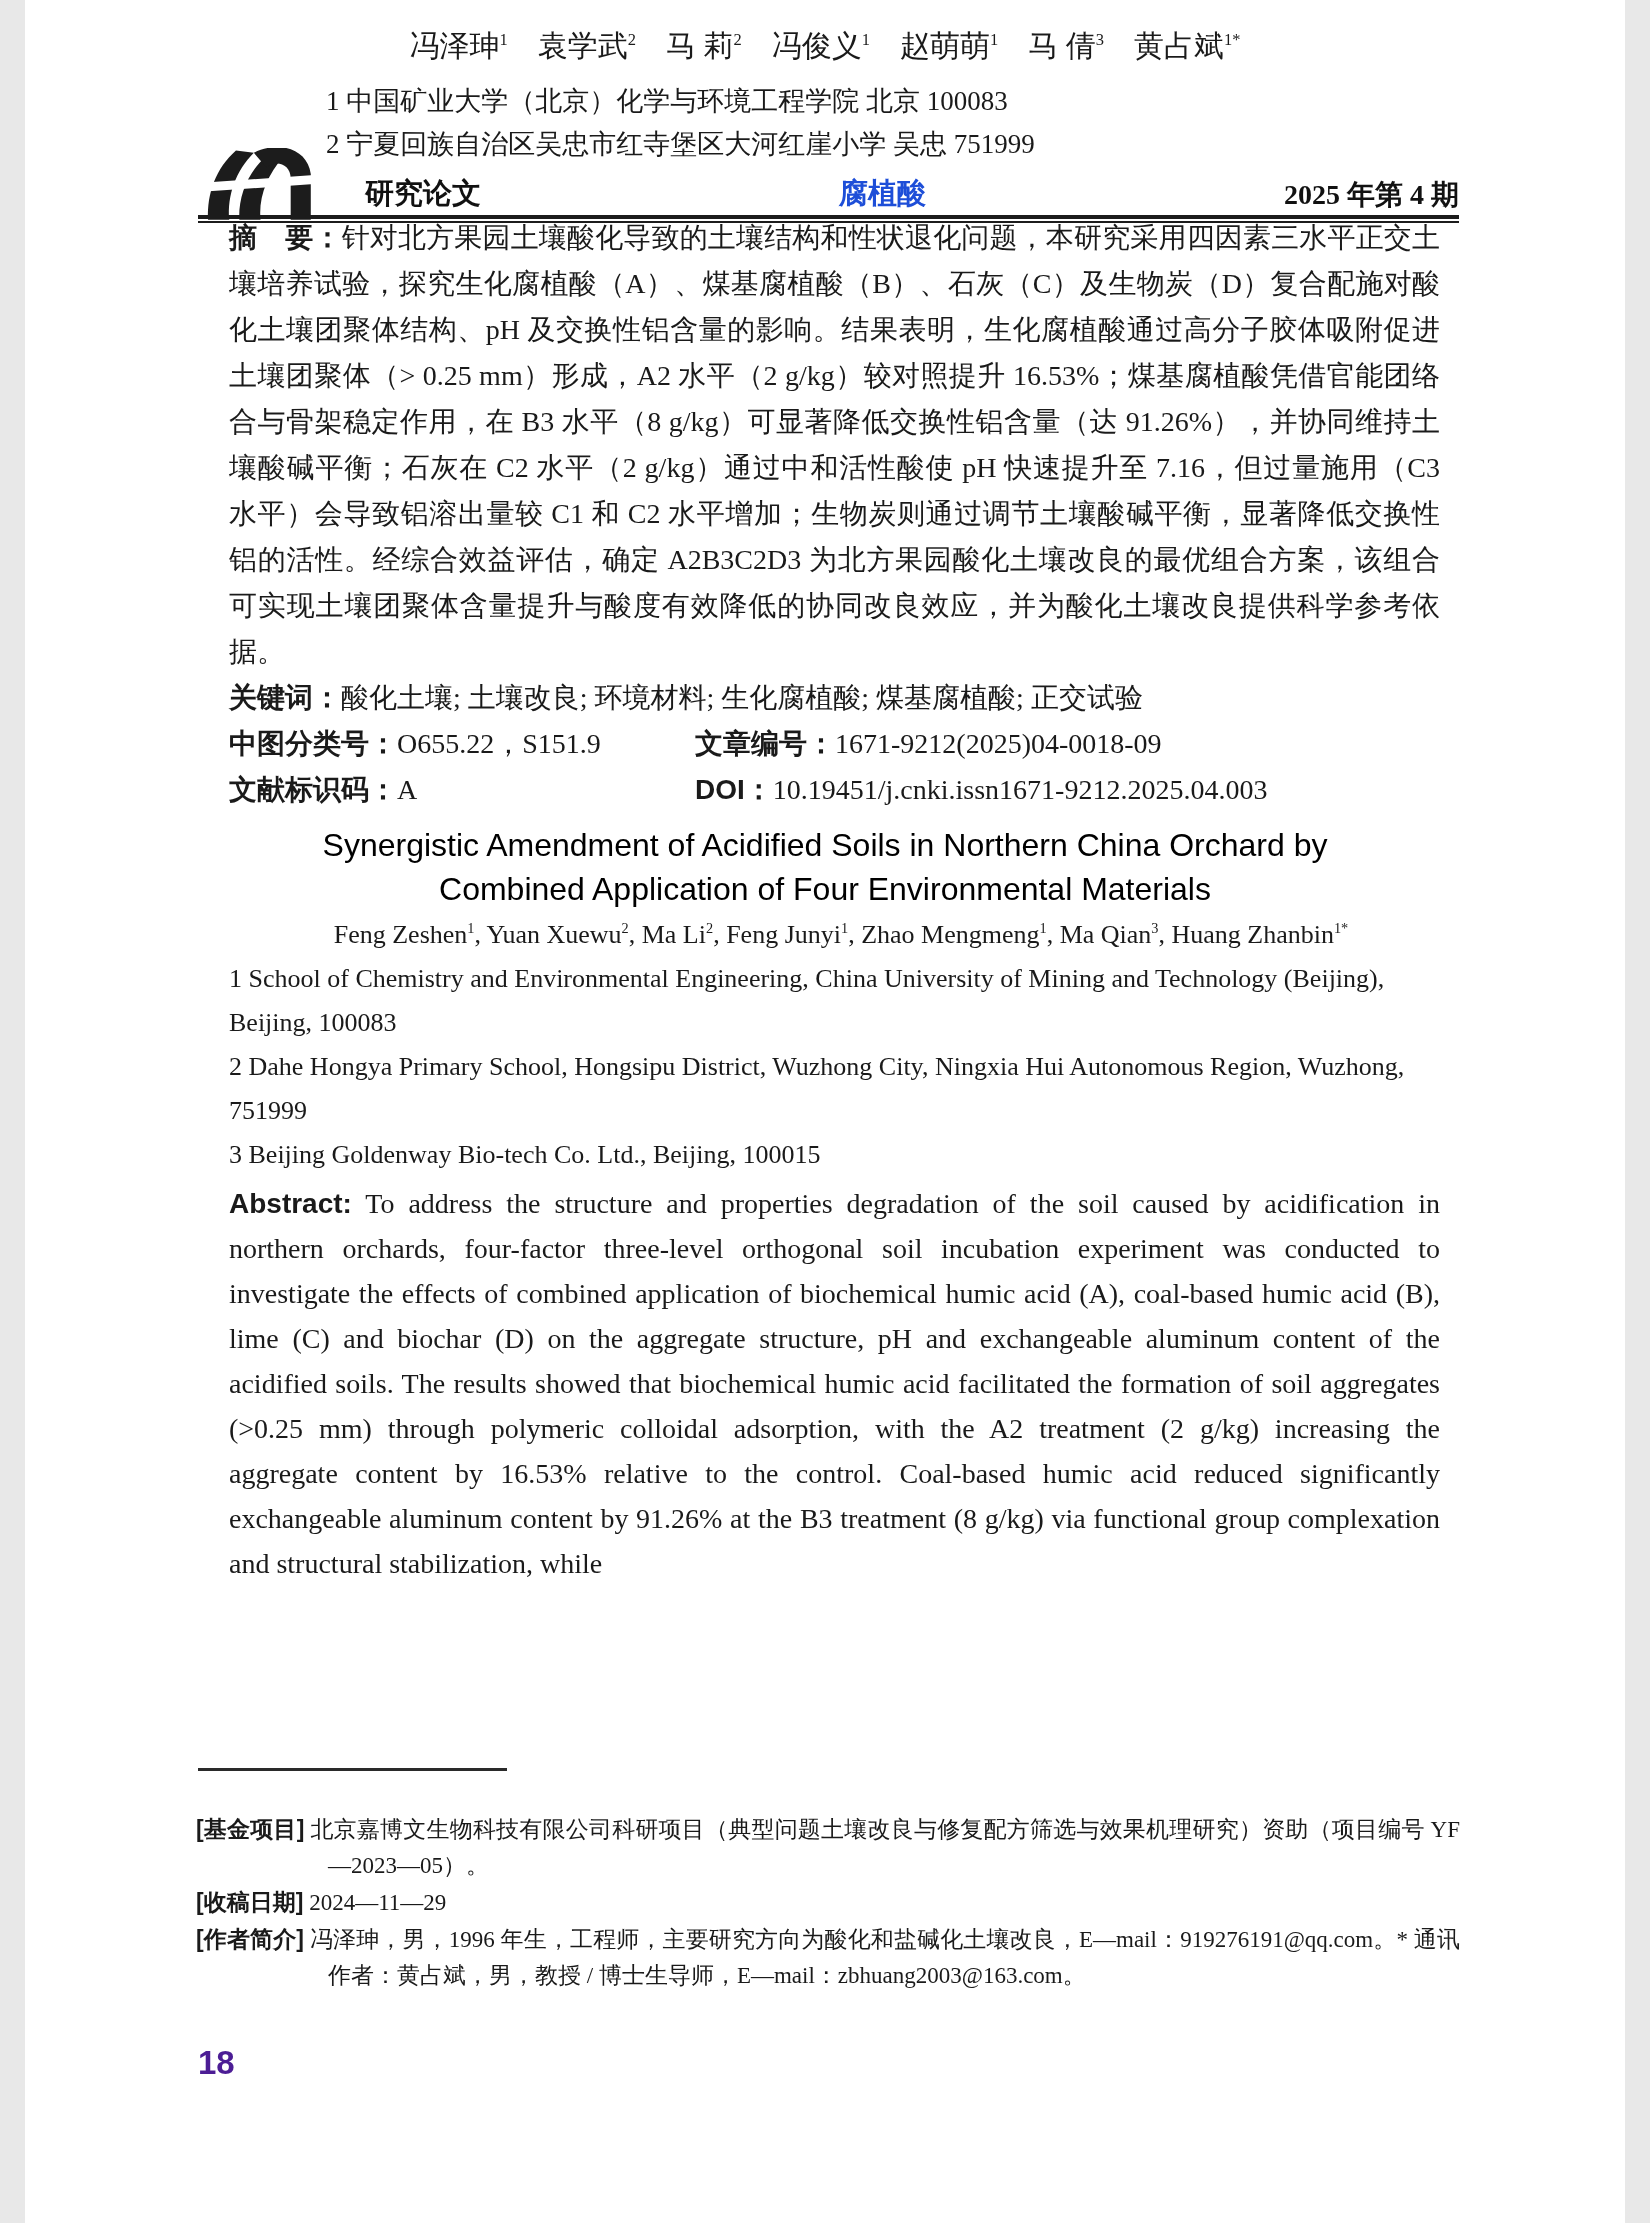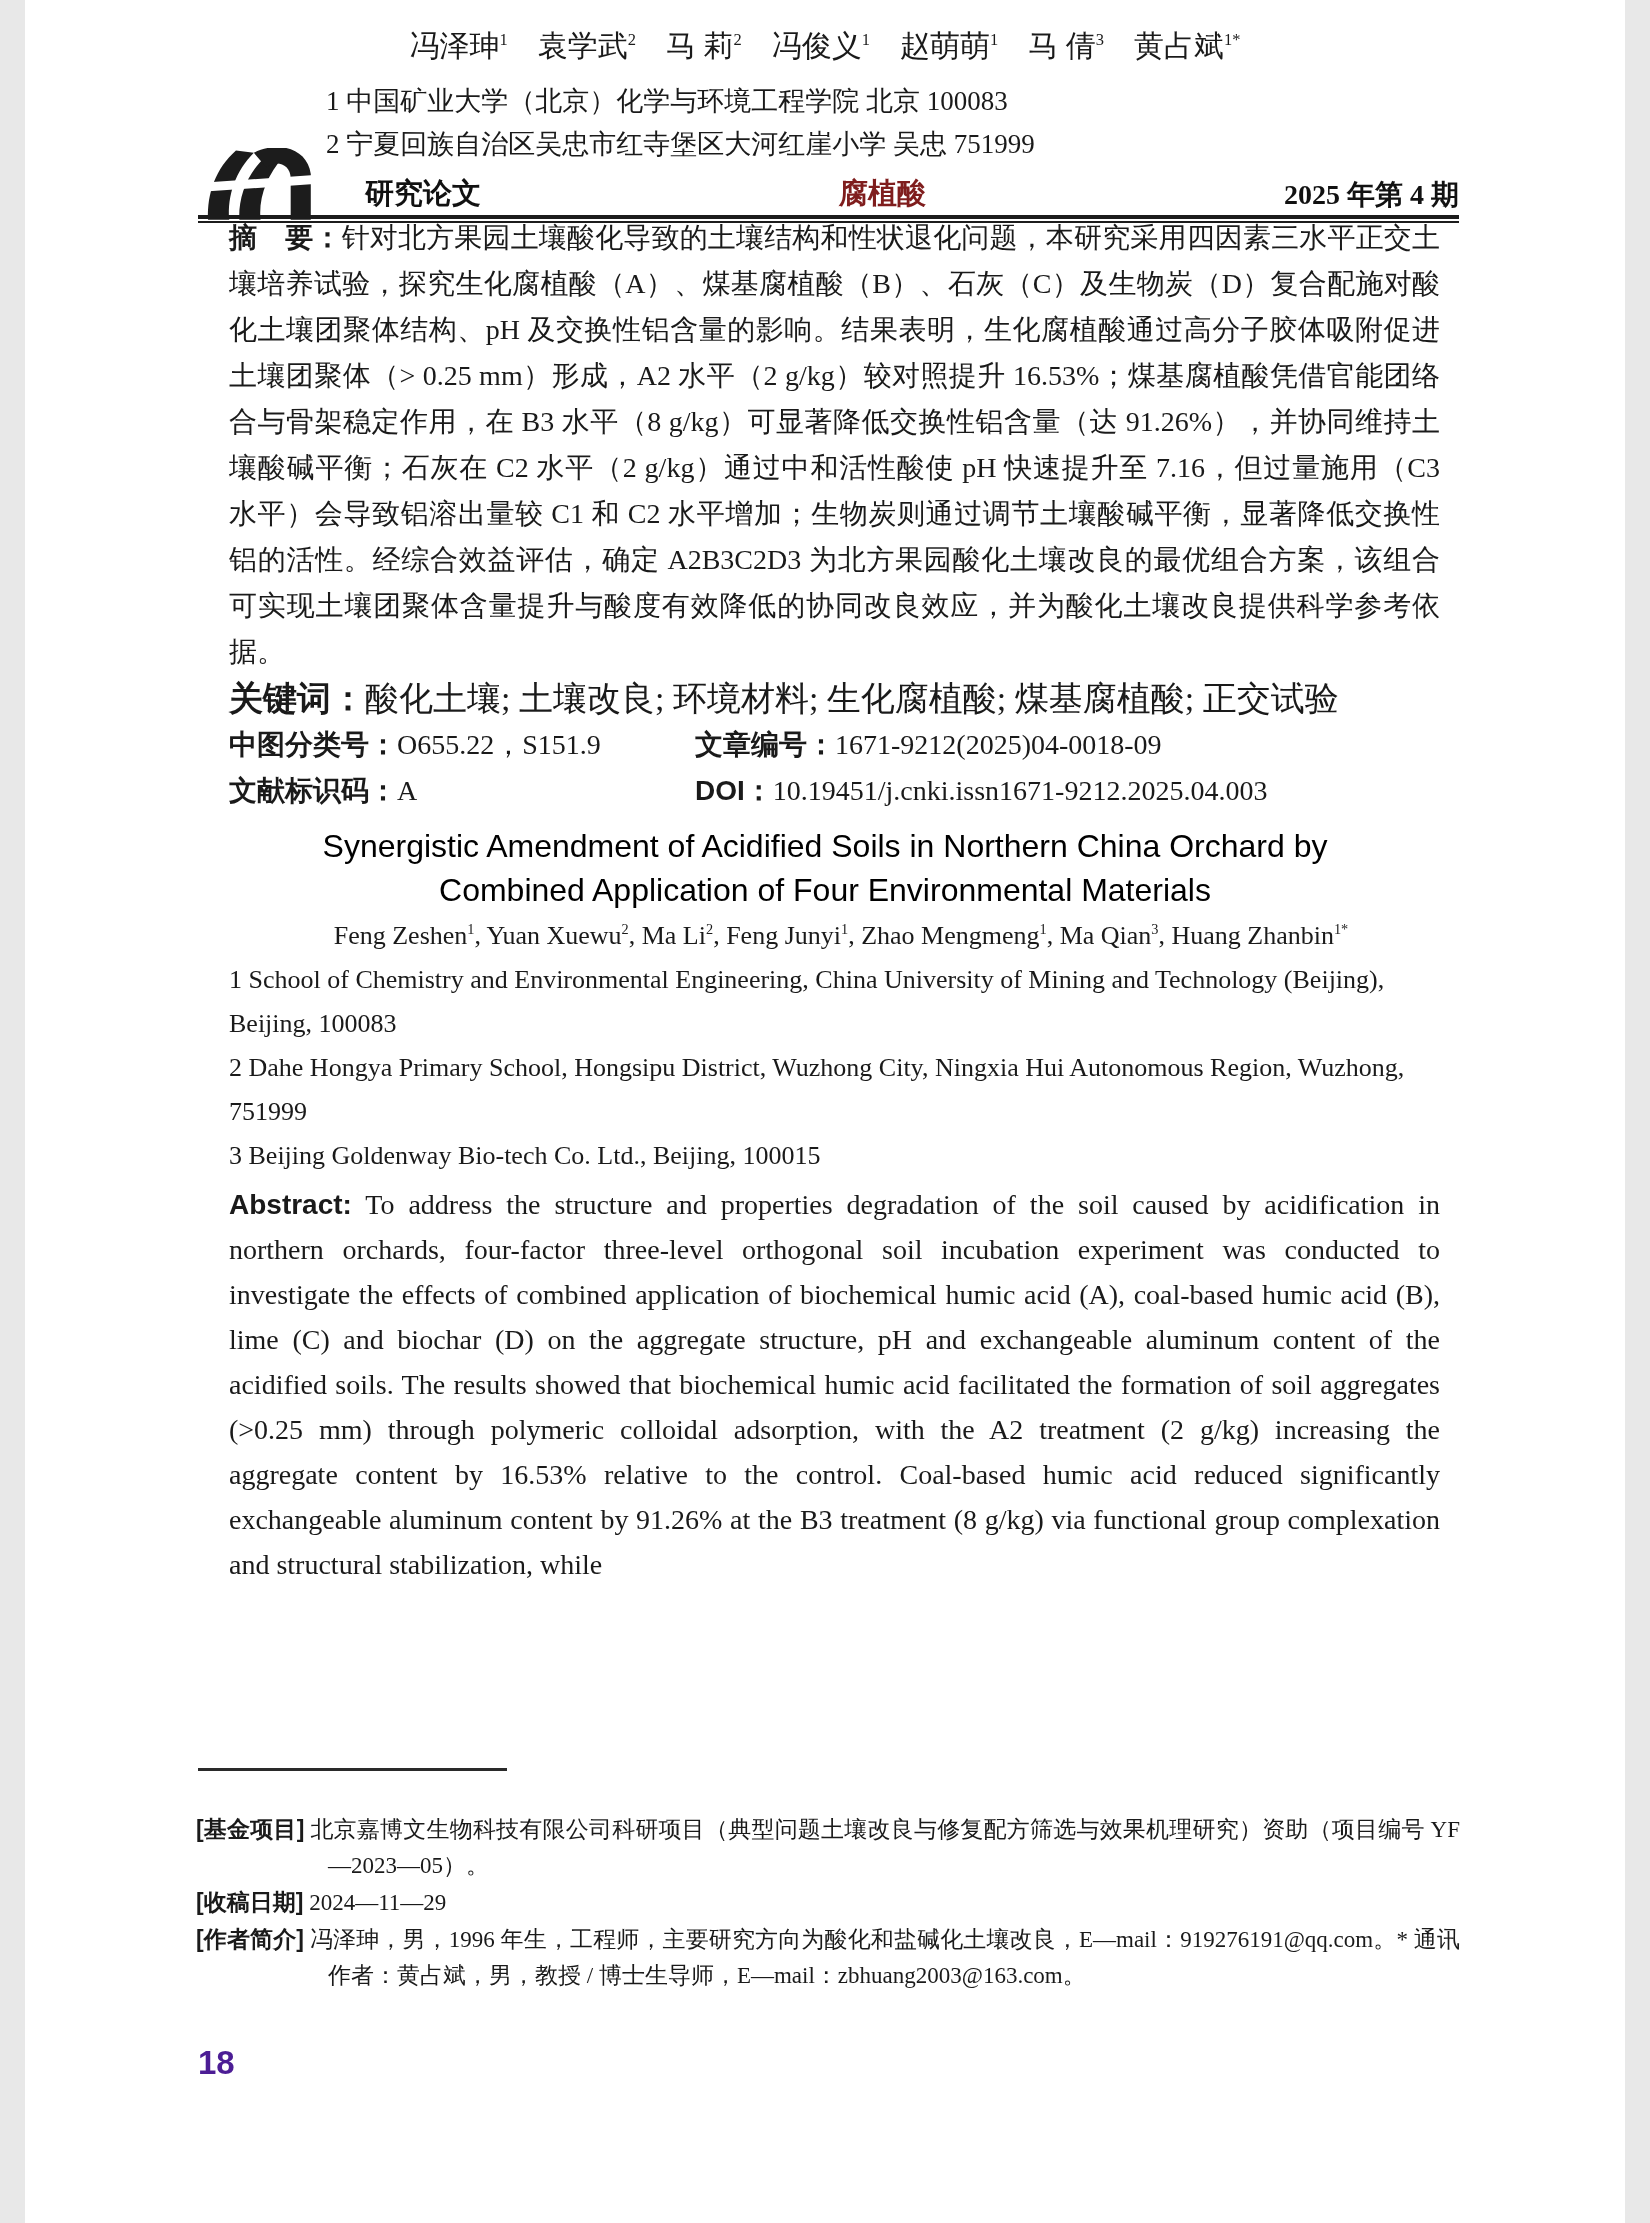--- a/index.html
+++ b/index.html
@@ -10,41 +10,41 @@
   }
 
   
   .header{position:absolute;top:144px;left:173px;right:166px;height:76px;
     display:flex;align-items:flex-end;justify-content:space-between;}
   .header-left{display:flex;align-items:flex-end;}
   .logo{width:134px;height:72px;display:block;}
   .header-section{font-family:"Liberation Sans","DejaVu Sans",sans-serif;
     font-weight:bold;font-size:29px;margin-left:33px;padding-bottom:5.8px;color:#111;}
   .header-journal{font-family:"Liberation Sans","DejaVu Sans",sans-serif;
-    font-weight:bold;font-size:29px;padding-bottom:5.8px;color:#7f1d1d;}
+    font-weight:bold;font-size:29px;padding-bottom:5.8px;color:#1d4ed8;}
   .header-issue{font-weight:bold;font-size:28px;padding-bottom:5.8px;color:#111;margin-top:22px;}
   .header-rule{position:absolute;top:215px;left:173px;right:166px;}
   .header-rule .thick{height:3.9px;background:#1c1c1c;}
   .header-rule .thin{height:1.9px;background:#1c1c1c;margin-top:1.9px;}
 
   
   .title-cn{margin:260px 97px 0 97px;text-align:center;
     font-weight:bold;font-size:45px;letter-spacing:3.9px;line-height:60px;}
   .authors-line{text-align:center;}
   .authors-cn{margin-top:23px;font-size:30px;line-height:45px;}
   .authors-line sup{font-size:0.55em;vertical-align:super;line-height:0;}
   .authors-cn span{margin-left:0;}
   .affil-cn{margin:11.6px 0 0 301px;font-size:27px;line-height:43px;}
   .affil-cn div{white-space:nowrap;}
 
   
   .abstract-cn{margin:49px 185px 0 204px;font-size:28px;line-height:46px;
     text-align:justify;}
   .cn-label{font-family:"Liberation Sans","DejaVu Sans",sans-serif;font-weight:bold;}
-  .keywords-cn{margin:0 185px 0 204px;font-size:34px;line-height:46px;}
+  .keywords-cn{margin:0 185px 0 204px;font-size:28px;line-height:46px;}
   .meta-row{position:relative;margin:0 185px 0 204px;font-size:28px;line-height:46px;}
   .meta-col2{position:absolute;left:466px;top:0;}
 
   
   .title-en{margin-top:10px;text-align:center;
     font-family:"Liberation Sans","DejaVu Sans",sans-serif;
     font-size:32px;line-height:44px;color:#000000;}
   .authors-en{margin-top:3.9px;font-size:26px;line-height:41px;padding-left:32px;}
   .affil-en{margin:1.9px 165px 0 204px;font-size:26px;line-height:44px;}
   .abstract-en{margin:3.9px 185px 0 204px;font-size:28px;line-height:45px;

